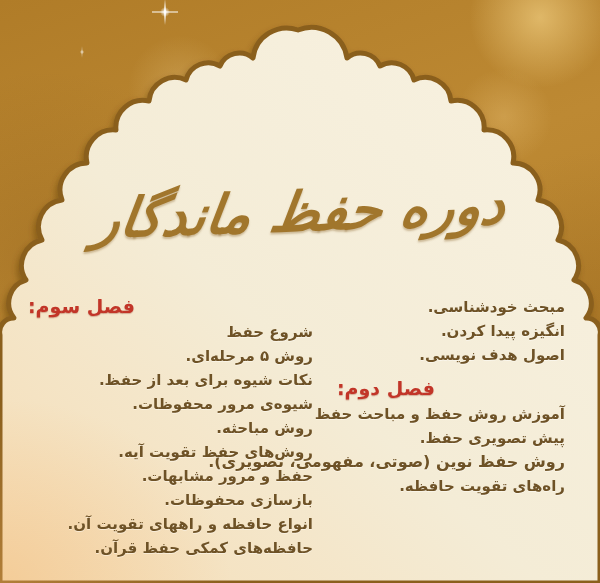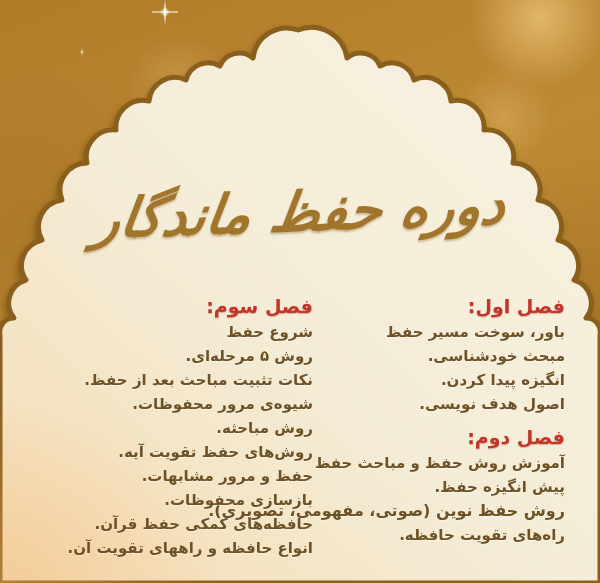--- a/index.html
+++ b/index.html
@@ -51,21 +51,21 @@
   .columns{
     position:absolute;left:0;top:295px;width:600px;box-sizing:border-box;
     padding:0 35px 0 28px;display:flex;gap:24px;direction:rtl;
   }
   .col{display:flex;flex-direction:column;}
   .col-a{width:228px;flex:none;}
   .col-b{flex:1;}
   .chapter-header{
     font-size:19px;font-weight:bold;color:#c23528;margin:0 0 3px 0;
     text-shadow:0 1px 1px rgba(140,35,18,.3);
-    direction:rtl;text-align:right;
+    direction:rtl;text-align:left;
   }
   .chapter-header.second{margin-top:10px;}
   ul.items{list-style:none;margin:0;padding:0;direction:rtl;text-align:right;}
   ul.items li{
     font-size:15px;line-height:24px;font-weight:bold;color:#6e5226;
     text-shadow:0 1px 0 rgba(255,255,255,.45);
     white-space:nowrap;
   }
   ul.items li.small{font-size:16px;}
 </style>
@@ -119,46 +119,44 @@
          L 600,583 Z"></path>
   </svg>
 
   <div class="panel-tint"></div>
 
   <div class="title">دوره حفظ ماندگار</div>
 
   <div class="columns">
 
     <div class="col col-a">
-      <div class="chapter-header">فصل اول:</div>
       <ul class="items">
-        <li>باور، سوخت مسیر حفظ</li>
         <li>مبحث خودشناسی.</li>
         <li>انگیزه پیدا کردن.</li>
         <li>اصول هدف نویسی.</li>
       </ul>
       <div class="chapter-header second">فصل دوم:</div>
       <ul class="items">
         <li>آموزش روش حفظ و مباحث حفظ</li>
-        <li>پیش انگیزه حفظ.</li>
+        <li>پیش تصویری حفظ.</li>
         <li class="small">روش حفظ نوین (صوتی، مفهومی، تصویری).</li>
         <li>راه‌های تقویت حافظه.</li>
       </ul>
     </div>
 
     <div class="col col-b">
       <div class="chapter-header">فصل سوم:</div>
       <ul class="items">
         <li>شروع حفظ</li>
         <li>روش ۵ مرحله‌ای.</li>
-        <li>نکات تثبیت مباحث بعد از حفظ.</li>
+        <li>نکات شیوه برای بعد از حفظ.</li>
         <li>شیوه‌ی مرور محفوظات.</li>
         <li>روش مباحثه.</li>
         <li>روش‌های حفظ تقویت آیه.</li>
         <li>حفظ و مرور مشابهات.</li>
         <li>بازسازی محفوظات.</li>
+        <li>انواع حافظه و راههای تقویت آن.</li>
         <li>حافظه‌های کمکی حفظ قرآن.</li>
-        <li>انواع حافظه و راههای تقویت آن.</li>
       </ul>
     </div>
 
   </div>
 </div>
 
 </body></html>

